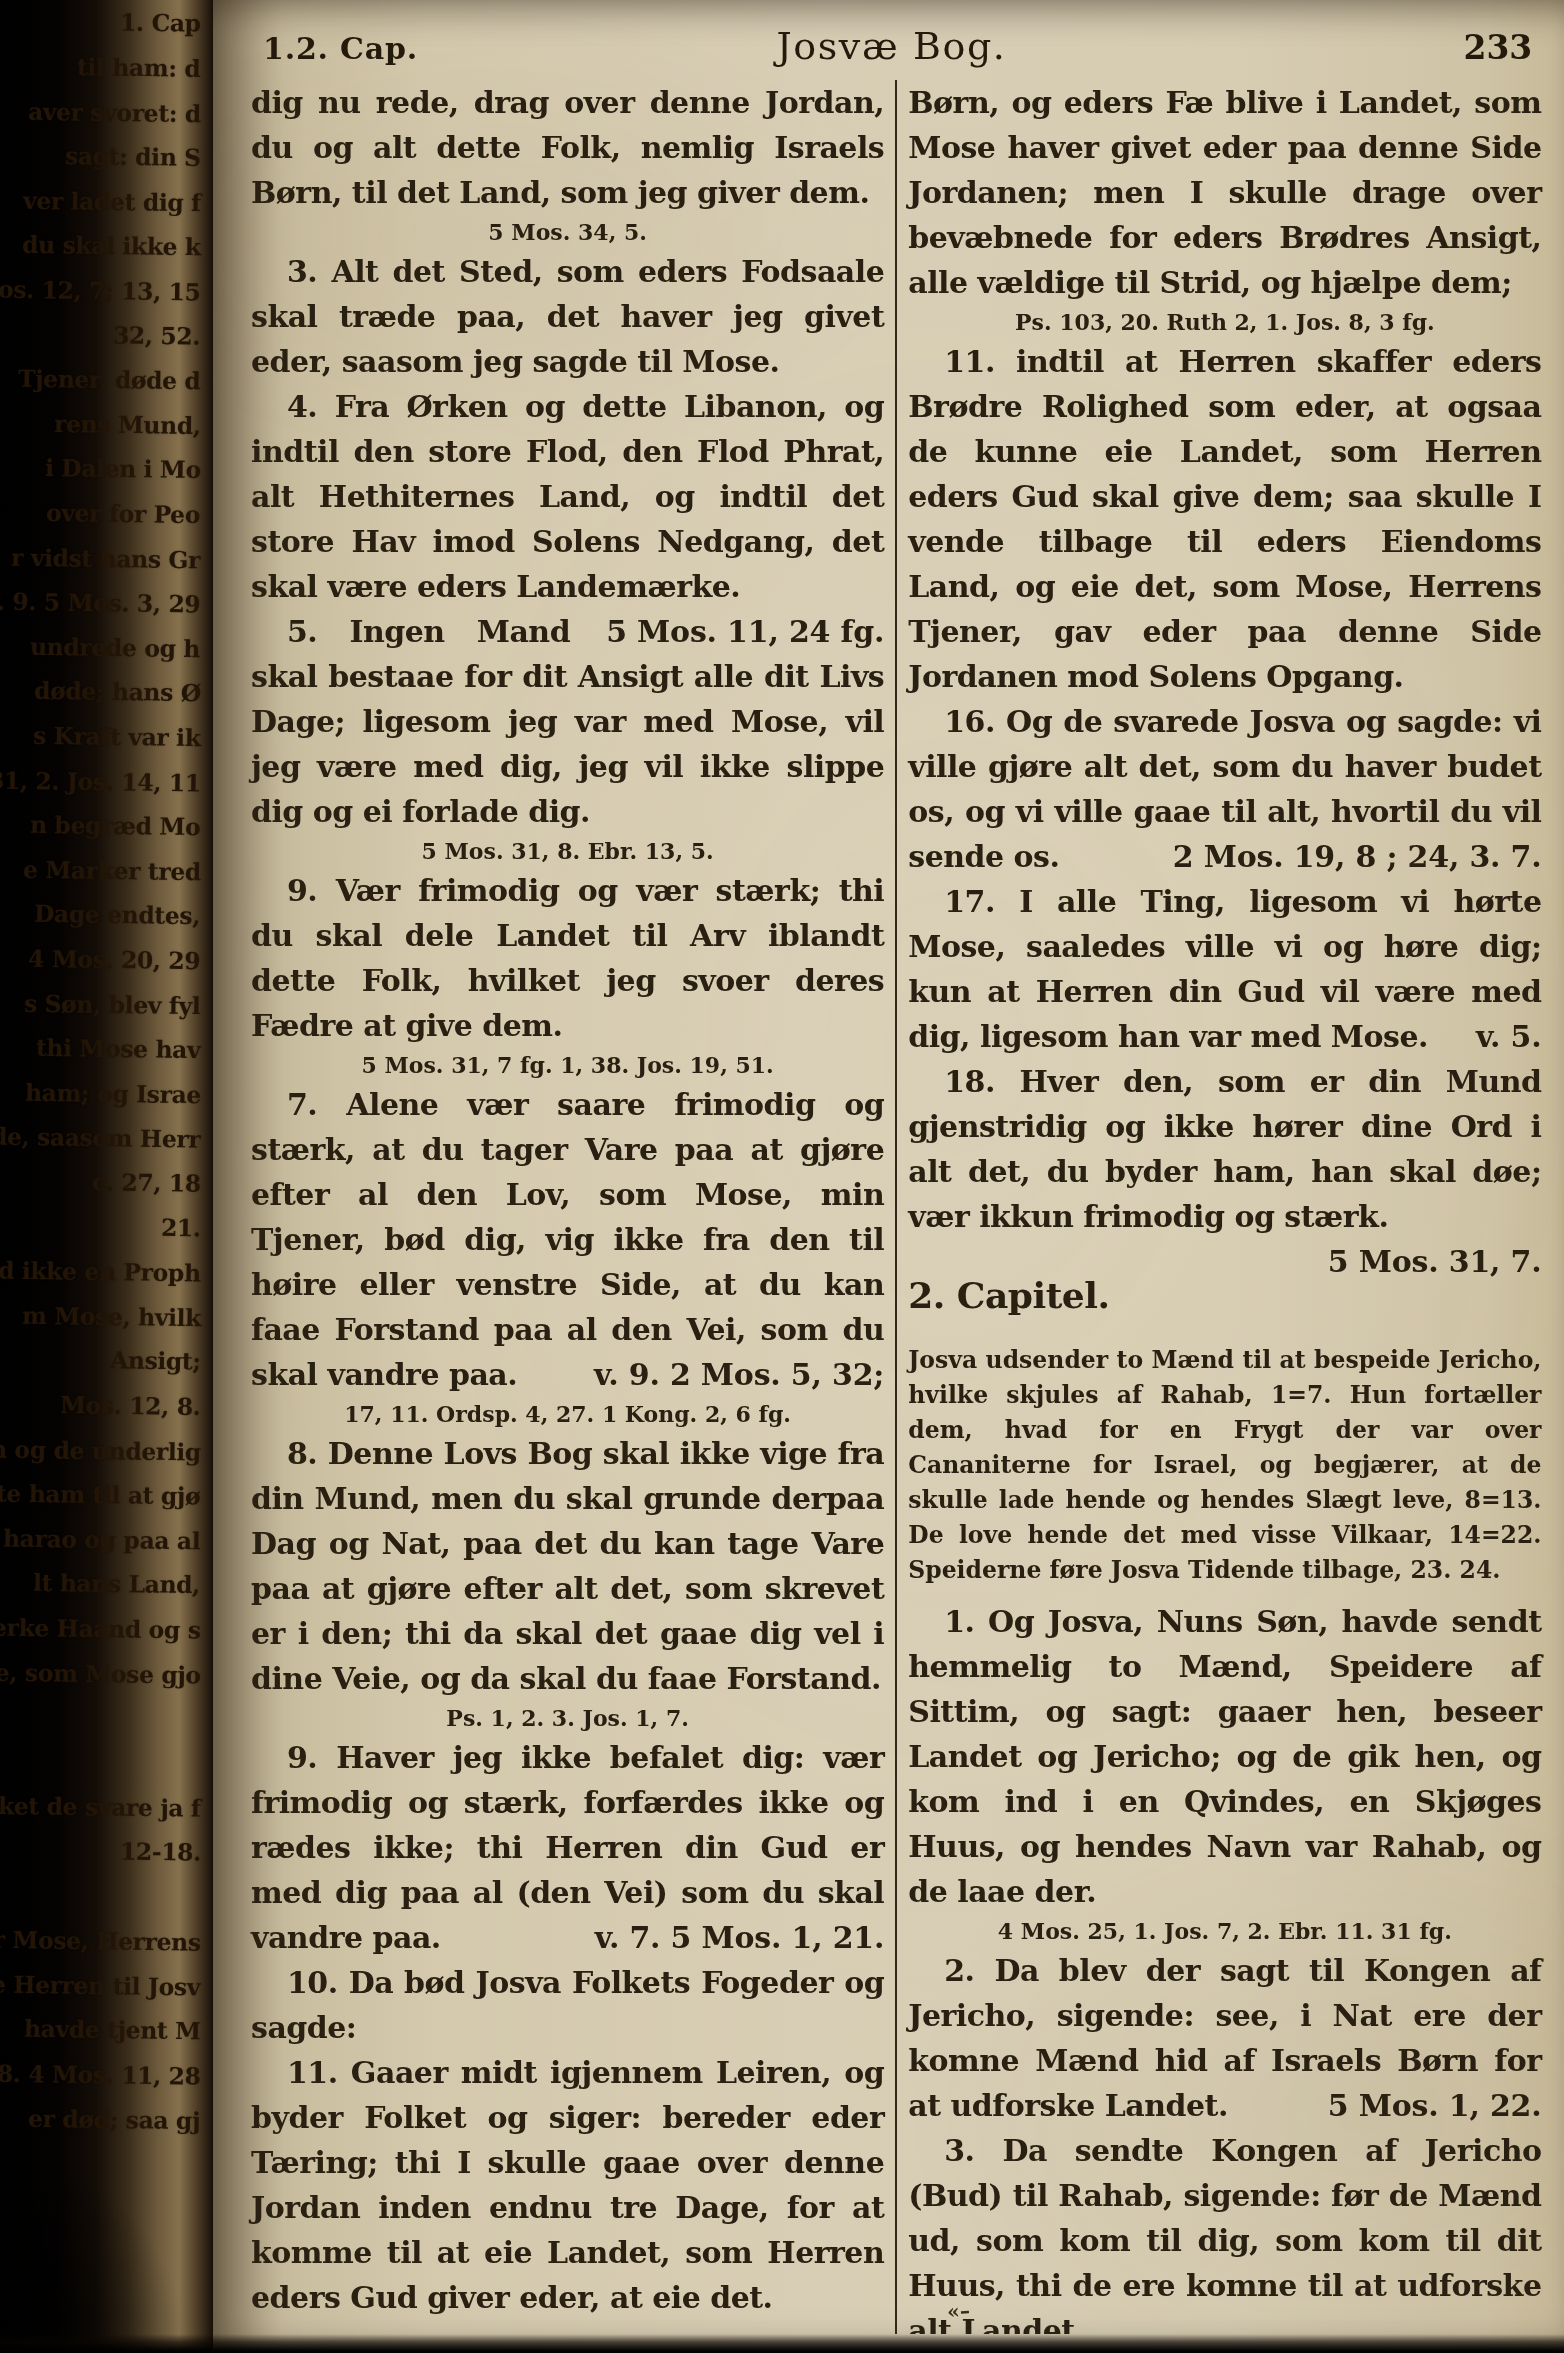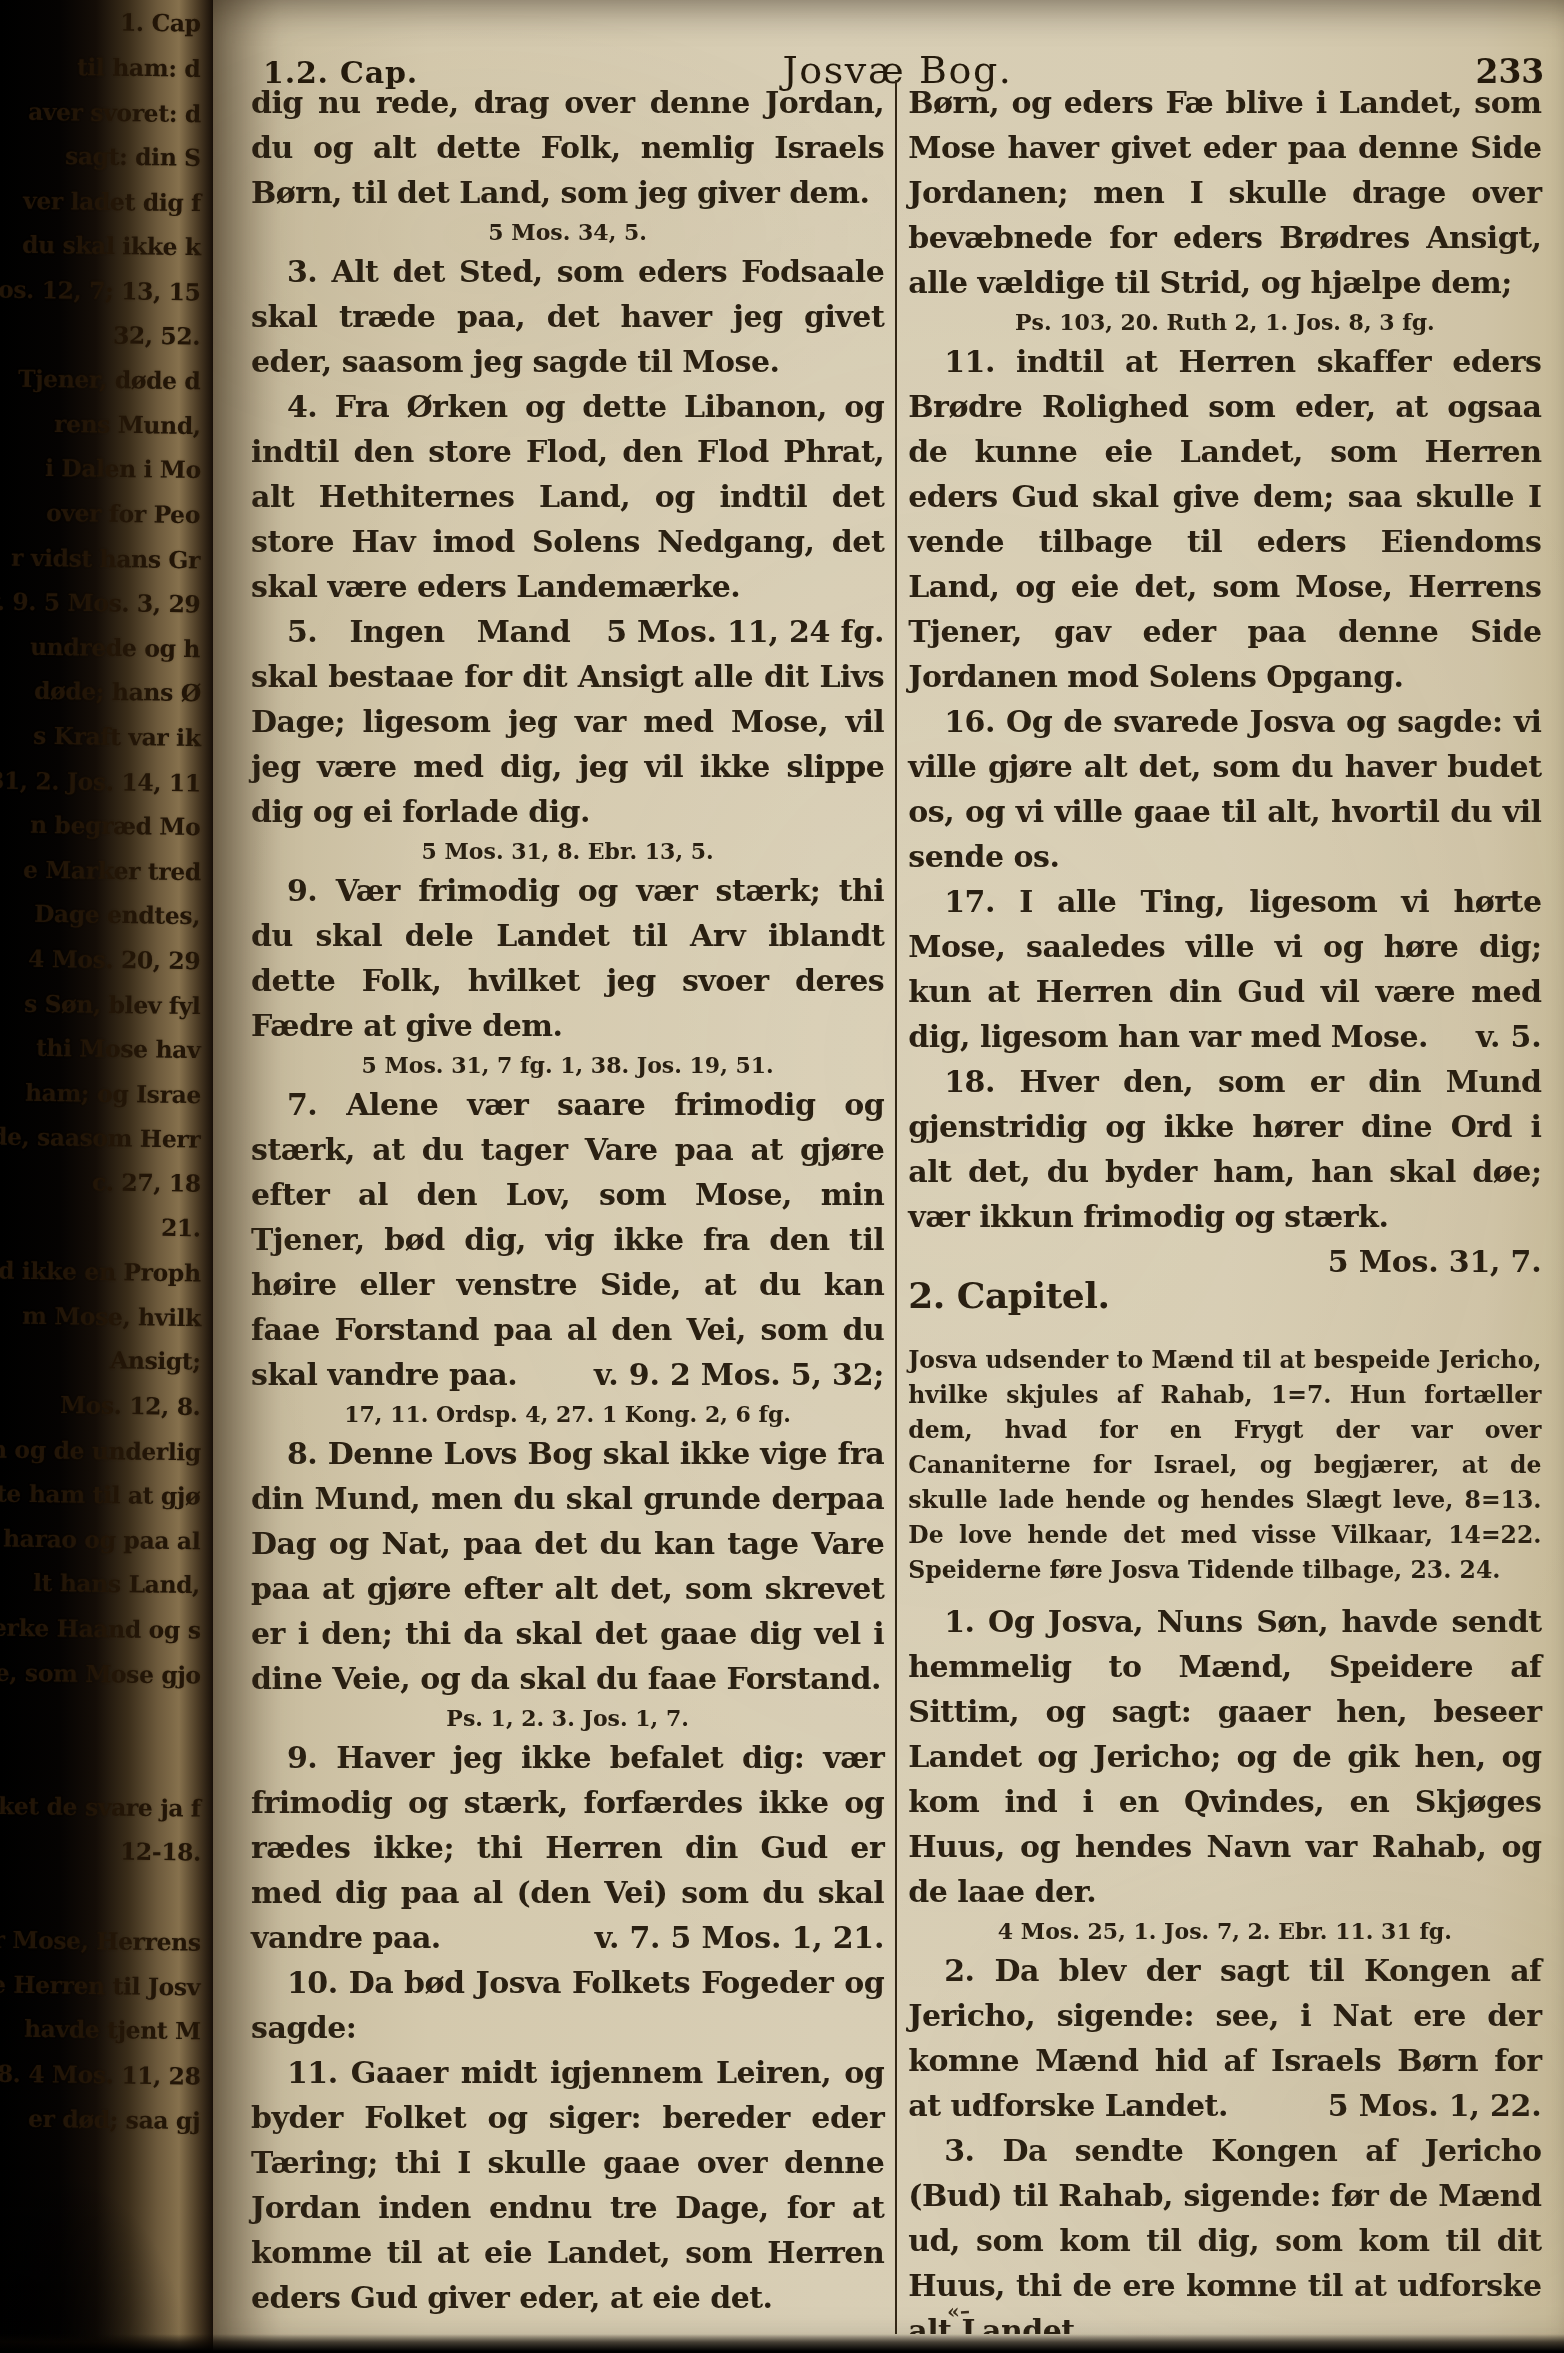--- a/index.html
+++ b/index.html
@@ -32,24 +32,23 @@
                inset 0 -23.5px 31px -19.6px rgba(30,18,5,0.3);
   }
   .page-texture{
     position:absolute;inset:0;pointer-events:none;opacity:.5;
     background:
       radial-gradient(ellipse 704px 391px at 20% 10%, rgba(120,95,60,0.10), transparent 60%),
       radial-gradient(ellipse 782px 548px at 85% 90%, rgba(110,88,55,0.12), transparent 60%),
       radial-gradient(ellipse 1095px 1408px at 55% 45%, rgba(255,250,230,0.10), transparent 70%);
   }
   .page-header{
-    position:absolute;top:23.5px;left:33px;right:16px;
+    position:absolute;top:23.5px;left:33px;right:28px;
     display:grid;grid-template-columns:1fr auto 1fr;align-items:baseline;
     color:#241a0c;
-    margin-top:24px;
   }
   .hdr-left{justify-self:start;font-size:30px;font-weight:bold;letter-spacing:0.8px;padding-left:17px;}
   .hdr-center{justify-self:center;font-size:38px;font-weight:normal;letter-spacing:1.6px;}
   .hdr-right{justify-self:end;font-size:33px;font-weight:bold;padding-right:4.7px;}
   .columns{
     position:absolute;top:80px;left:27px;right:12.5px;bottom:20.3px;
     display:flex;
   }
   .col{flex:1 1 0;overflow:hidden;padding:0 11px;}
   .col-left{border-right:2.3px solid #332716;}
@@ -165,21 +164,21 @@
           <p class="p-verse"><span>8. Denne Lovs Bog skal ikke vige fra din Mund, men du skal grunde derpaa Dag og Nat, paa det du kan tage Vare paa at gjøre efter alt det, som skrevet er i den; thi da skal det gaae dig vel i dine Veie, og da skal du faae Forstand.</span></p>
           <p class="p-ref"><span>Ps. 1, 2. 3.   Jos. 1, 7.</span></p>
           <p class="p-verse"><span>9. Haver jeg ikke befalet dig: vær frimodig og stærk, forfærdes ikke og rædes ikke; thi Herren din Gud er med dig paa al (den Vei) som du skal vandre paa.</span><span class="inline-ref">v. 7.  5 Mos. 1, 21.</span></p>
           <p class="p-verse"><span>10. Da bød Josva Folkets Fogeder og sagde:</span></p>
           <p class="p-verse"><span>11. Gaaer midt igjennem Leiren, og byder Folket og siger: bereder eder Tæring; thi I skulle gaae over denne Jordan inden endnu tre Dage, for at komme til at eie Landet, som Herren eders Gud giver eder, at eie det.</span></p>
         </div>
       <div class="col col-right" id="col-right">
           <p class="p-cont"><span>Børn, og eders Fæ blive i Landet, som Mose haver givet eder paa denne Side Jordanen; men I skulle drage over bevæbnede for eders Brødres Ansigt, alle vældige til Strid, og hjælpe dem;</span></p>
           <p class="p-ref"><span>Ps. 103, 20.   Ruth 2, 1.   Jos. 8, 3 fg.</span></p>
           <p class="p-verse"><span>11. indtil at Herren skaffer eders Brødre Rolighed som eder, at ogsaa de kunne eie Landet, som Herren eders Gud skal give dem; saa skulle I vende tilbage til eders Eiendoms Land, og eie det, som Mose, Herrens Tjener, gav eder paa denne Side Jordanen mod Solens Opgang.</span></p>
-          <p class="p-verse"><span>16. Og de svarede Josva og sagde: vi ville gjøre alt det, som du haver budet os, og vi ville gaae til alt, hvortil du vil sende os.</span></p>
+          <p class="p-verse"><span>16. Og de svarede Josva og sagde: vi ville gjøre alt det, som du haver budet os, og vi ville gaae til alt, hvortil du vil sende os.</span><span class="inline-ref">2 Mos. 19, 8 ;  24, 3. 7.</span></p>
           <p class="p-verse"><span>17. I alle Ting, ligesom vi hørte Mose, saaledes ville vi og høre dig; kun at Herren din Gud vil være med dig, ligesom han var med Mose.</span><span class="inline-ref">v. 5.</span></p>
           <p class="p-verse"><span>18. Hver den, som er din Mund gjenstridig og ikke hører dine Ord i alt det, du byder ham, han skal døe; vær ikkun frimodig og stærk.</span><span class="inline-ref">5 Mos. 31, 7.</span></p>
           <p class="p-heading"><span>2. Capitel.</span></p>
           <p class="p-summary"><span>Josva udsender to Mænd til at bespeide Jericho, hvilke skjules af Rahab, 1=7. Hun fortæller dem, hvad for en Frygt der var over Cananiterne for Israel, og begjærer, at de skulle lade hende og hendes Slægt leve, 8=13. De love hende det med visse Vilkaar, 14=22. Speiderne føre Josva Tidende tilbage, 23. 24.</span></p>
           <p class="p-verse"><span>1. Og Josva, Nuns Søn, havde sendt hemmelig to Mænd, Speidere af Sittim, og sagt: gaaer hen, beseer Landet og Jericho; og de gik hen, og kom ind i en Qvindes, en Skjøges Huus, og hendes Navn var Rahab, og de laae der.</span></p>
           <p class="p-ref"><span>4 Mos. 25, 1.   Jos. 7, 2.   Ebr. 11. 31 fg.</span></p>
           <p class="p-verse"><span>2. Da blev der sagt til Kongen af Jericho, sigende: see, i Nat ere der komne Mænd hid af Israels Børn for at udforske Landet.</span><span class="inline-ref">5 Mos. 1, 22.</span></p>
           <p class="p-verse"><span>3. Da sendte Kongen af Jericho (Bud) til Rahab, sigende: før de Mænd ud, som kom til dig, som kom til dit Huus, thi de ere komne til at udforske alt Landet.</span></p>
         </div>
     </div>

